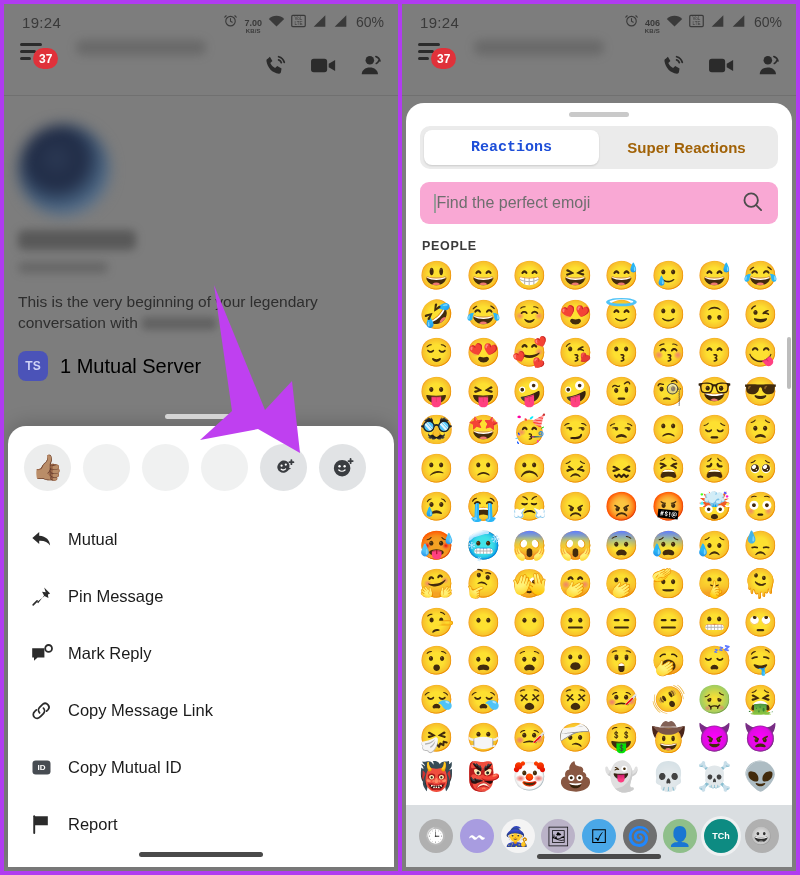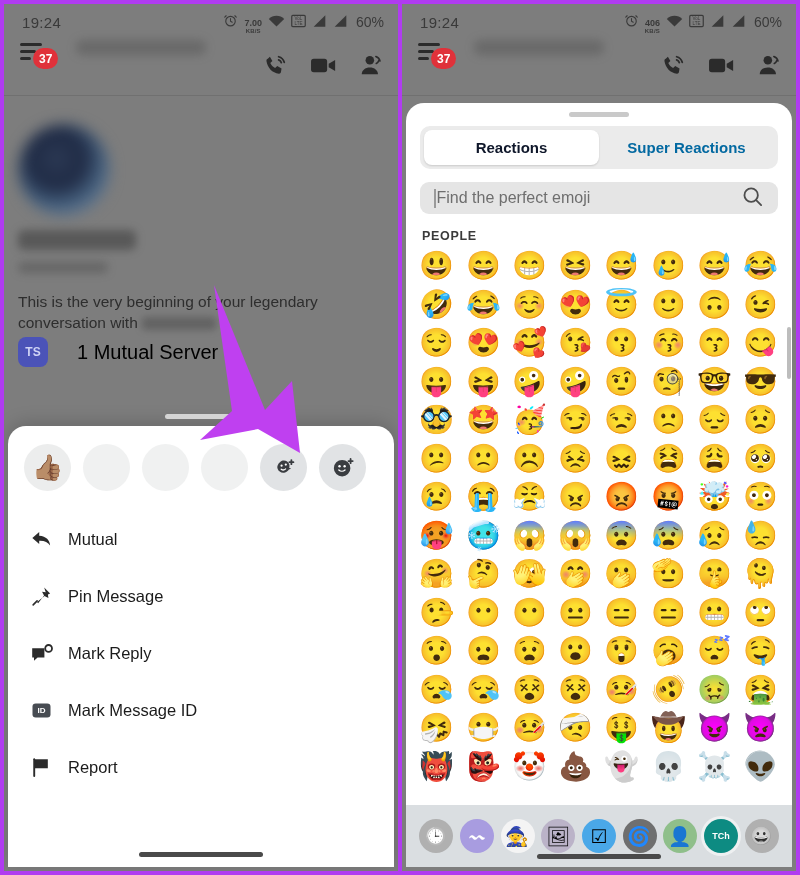--- a/index.html
+++ b/index.html
@@ -93,21 +93,21 @@
   .blur-sub  { width: 90px;  height: 11px; border-radius: 6px; background: rgba(60,60,60,.34); filter: blur(4px); margin-bottom: 18px; }
   .convo-text {
     font-size: 15.5px; line-height: 21px; color: #2e2e2e;
     max-width: 330px;
   }
   .convo-text .blur-inline {
     display: inline-block; vertical-align: -2px;
     width: 74px; height: 13px; border-radius: 4px;
     background: rgba(60,60,60,.40); filter: blur(3.5px);
   }
-  .mutual-row { display: flex; align-items: center; gap: 29px; margin-top: 4px; }
+  .mutual-row { display: flex; align-items: center; gap: 12px; margin-top: 18px; }
   .mutual-avatar {
     width: 30px; height: 30px; border-radius: 8px; background: #4b53b8;
     color: #cfd3f5; font-size: 12px; font-weight: 600;
     display: flex; align-items: center; justify-content: center;
   }
   .mutual-label { font-size: 20px; color: #000000; }
 
   
   .sheet {
     position: absolute; left: 4px; right: 4px; bottom: 4px;
@@ -157,30 +157,30 @@
     margin: 9px auto 9px auto;
   }
   .tabs {
     margin: 2px 14px 0 14px;
     background: #ebebeb;
     border-radius: 10px;
     display: flex; padding: 4px;
   }
   .tab {
     flex: 1; text-align: center;
-    padding: 9px 0; font-size: 15px; font-weight: 700; color: #0369a1;
+    padding: 9px 0; font-size: 15px; font-weight: 700; color: #a16207;
     border-radius: 8px;
   }
-  .tab.active { background: #ffffff; color: #0f172a; box-shadow: 0 1px 2px rgba(0,0,0,.14); }
+  .tab.active { background: #ffffff; color: #1d4ed8; box-shadow: 0 1px 2px rgba(0,0,0,.14); font-family: Liberation Mono, monospace; }
 
   .search-wrap { padding: 13px 14px 6px 14px; }
   .search-box {
     position: relative;
-    background: #e5e5e5; border-radius: 9px;
-    height: 32px; display: flex; align-items: center;
+    background: #f9a8d4; border-radius: 9px;
+    height: 42px; display: flex; align-items: center;
     padding: 8px 14px;
   }
   .search-caret {
     width: 1.5px; height: 19px; background: #9a9a9a; margin-right: 1px;
   }
   .search-input {
     flex: 1; border: none; outline: none; background: transparent;
     font-family: "Liberation Sans", sans-serif;
     font-size: 16px; color: #5a5a5a;
   }
@@ -368,25 +368,34 @@
             <svg width="24" height="22" viewBox="0 0 24 22">
                 <path d="M2.2 5.2h12.2v9.2H7.6l-3.6 3.4v-3.4H2.2z" fill="#2b2b2b"></path>
                 <circle cx="18.6" cy="5.4" r="3.4" fill="none" stroke="#2b2b2b" stroke-width="1.8"></circle>
               </svg>
           </span>
           <span class="menu-label">Mark Reply</span>
         </div>
         <div class="menu-item">
           <span class="menu-icon">
             <svg width="23" height="23" viewBox="0 0 24 24">
+                <path d="M10 14.4a4 4 0 0 1 0-5.6l3.4-3.4a4 4 0 0 1 5.6 5.6l-1.7 1.7" stroke="#2b2b2b" stroke-width="1.8" fill="none" stroke-linecap="round"></path>
+                <path d="M14 9.6a4 4 0 0 1 0 5.6l-3.4 3.4A4 4 0 1 1 5 13l1.7-1.7" stroke="#2b2b2b" stroke-width="1.8" fill="none" stroke-linecap="round"></path>
+              </svg>
+          </span>
+          <span class="menu-label">Copy Message Link</span>
+        </div>
+        <div class="menu-item">
+          <span class="menu-icon">
+            <svg width="23" height="23" viewBox="0 0 24 24">
                 <rect x="2.6" y="4.6" width="18.8" height="14.8" rx="3.4" fill="#474c52"></rect>
                 <text x="12" y="15" font-size="8.4" font-weight="700" text-anchor="middle" fill="#fff" font-family="Liberation Sans">ID</text>
               </svg>
           </span>
-          <span class="menu-label">Mark Message ID</span>
+          <span class="menu-label">Copy Mutual ID</span>
         </div>
         <div class="menu-item">
           <span class="menu-icon">
             <svg width="23" height="23" viewBox="0 0 24 24">
                 <path d="M5.2 3.4h13.4v9.4H5.2z" fill="#2b2b2b"></path>
                 <path d="M4.4 3.4v17.4" stroke="#2b2b2b" stroke-width="2" stroke-linecap="round"></path>
               </svg>
           </span>
           <span class="menu-label">Report</span>
         </div>

